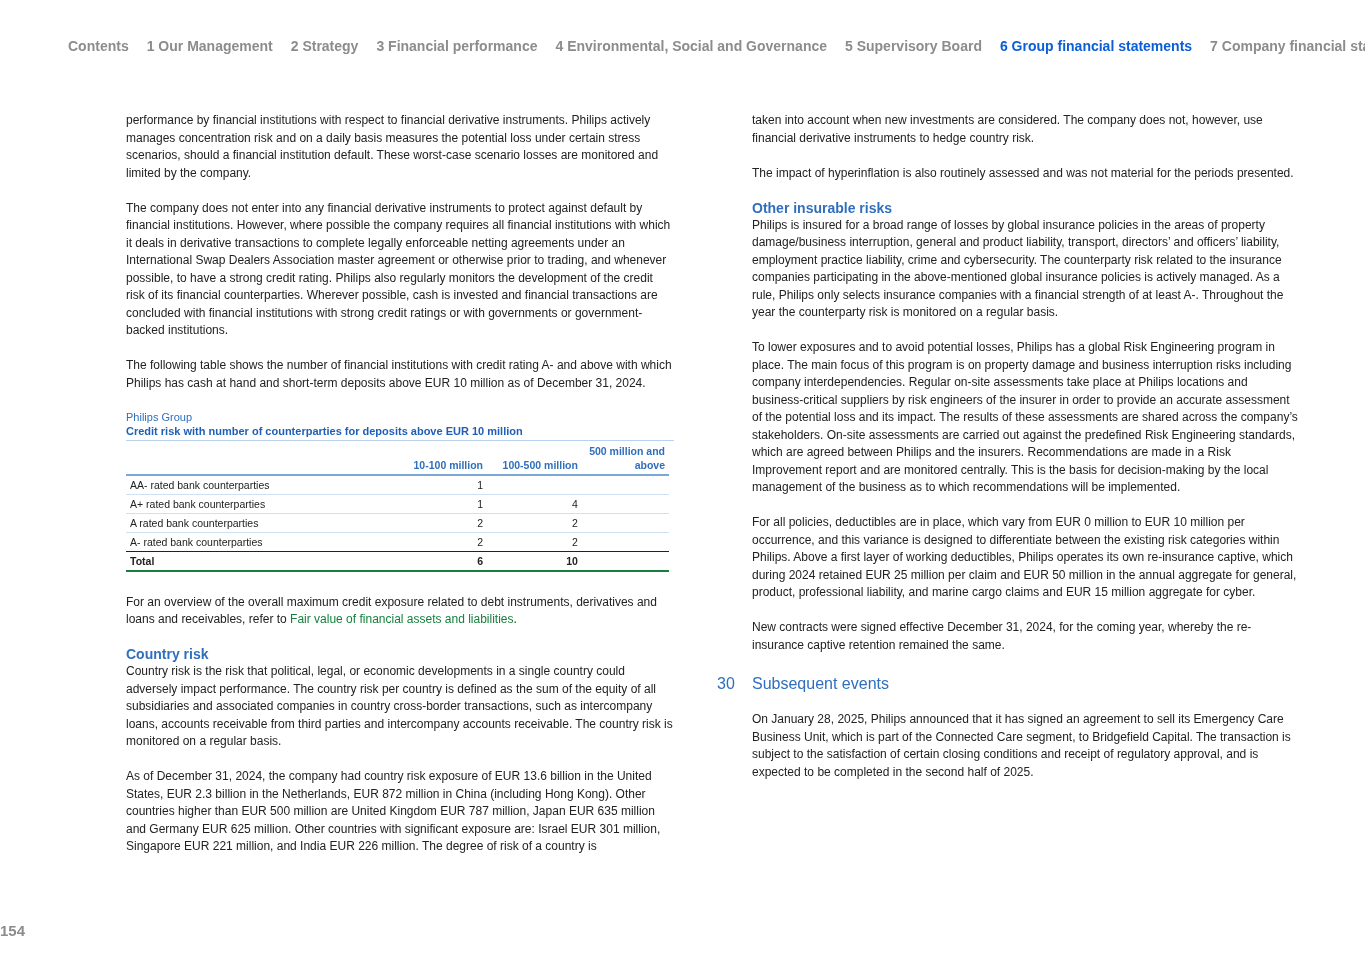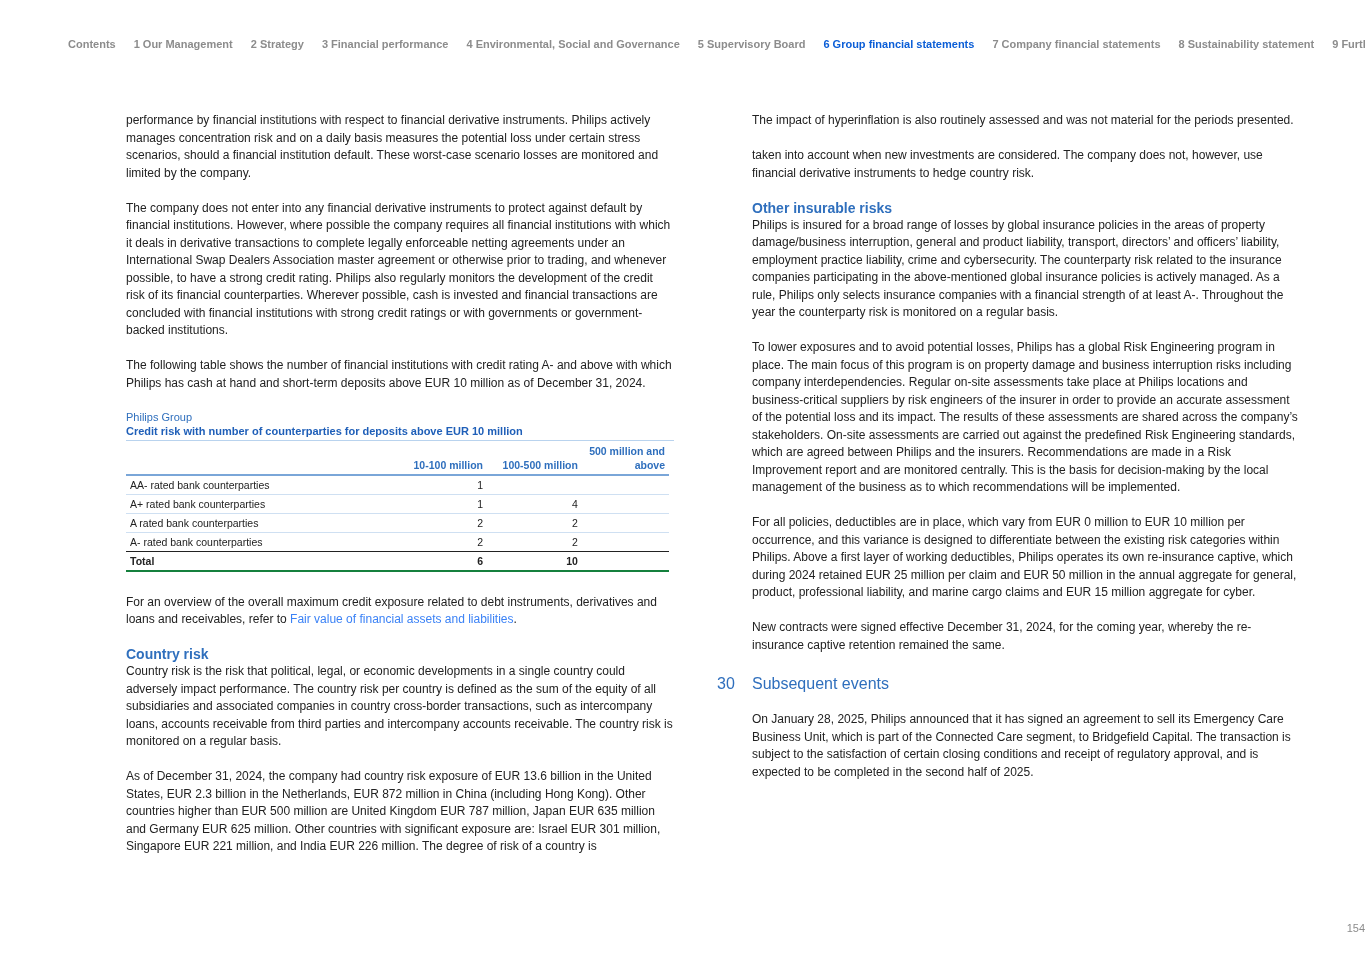--- a/index.html
+++ b/index.html
@@ -3,44 +3,44 @@
 <meta charset="utf-8">
 <style>
   html, body { margin: 0; padding: 0; }
   body {
     width: 1365px; height: 964px; position: relative; overflow: hidden;
     background: #ffffff; color: #1a1a1a;
     font-family: "Liberation Sans", "DejaVu Sans", sans-serif;
   }
   .topnav {
     position: absolute; top: 38px; left: 68px; right: 0;
-    display: flex; gap: 0; font-size: 11px; font-weight: bold; color: #8c8c8c;
+    display: flex; gap: 0; font-size: 14px; font-weight: bold; color: #8c8c8c;
     white-space: nowrap;
   }
   .topnav .nav-item { margin-right: 18px; cursor: pointer; }
   .topnav .nav-item.active { color: #0b5ed7; }
   .col { position: absolute; top: 112px; font-size: 12px; line-height: 17.5px; color: #222; }
   .col-left { left: 126px; width: 548px; }
   .col-right { left: 752px; width: 548px; }
   p { margin: 0 0 17.5px 0; }
   .subhead { color: #2f6fbd; font-size: 14px; line-height: 17px; margin: 0; }
-  .link { color: #3b82f6; cursor: pointer; margin-top: 16px; }
+  .link { color: #15803d; cursor: pointer; margin-top: 16px; }
   .tbl-wrap { margin-top: 10px; margin-bottom: 22px; }
   .tbl-org { color: #2f6fbd; font-size: 11px; line-height: 14px; }
   .tbl-title { color: #1f5fb8; font-size: 11px; font-weight: bold; line-height: 14px; padding-bottom: 2px; border-bottom: 1px solid #b9d3ee; }
   table { width: 543px; border-collapse: collapse; font-size: 10.5px; }
   th { color: #2f6fbd; font-weight: bold; text-align: right; vertical-align: bottom; padding: 3px 4px 2px 4px; line-height: 14px; border-bottom: 2px solid #7aa6d8; }
   th.first { text-align: left; }
   td { padding: 2px 4px; height: 14px; line-height: 14px; border-bottom: 1px solid #cfe0f2; text-align: right; }
   td.label { text-align: left; }
   tr.total td { font-weight: bold; border-top: 1px solid #222; border-bottom: 2px solid #15803d; }
   tr.before-total td { border-bottom: 1px solid #222; }
   .section-head { position: relative; margin: 20px 0 18px 0; color: #2f6fbd; font-size: 16px; line-height: 19px; }
   .section-num { position: absolute; left: -35px; }
-  .pagenum { position: absolute; top: 922px; left: 0; width: 1365px; text-align: right; font-size: 11px; color: #8c8c8c; }
+  .pagenum { position: absolute; top: 922px; left: 0; width: 1365px; text-align: left; font-size: 15px; color: #8c8c8c; font-weight: bold; }
 </style>
 </head>
 <body>
 
 <nav class="topnav">
   <span class="nav-item">Contents</span>
   <span class="nav-item">1 Our Management</span>
   <span class="nav-item">2 Strategy</span>
   <span class="nav-item">3 Financial performance</span>
   <span class="nav-item">4 Environmental, Social and Governance</span>
@@ -104,22 +104,22 @@
   </div>
 
   <p><span>For an overview of the overall maximum credit exposure related to debt instruments, derivatives and loans and receivables, refer to </span><span class="link">Fair value of financial assets and liabilities</span><span>.</span></p>
 
   <h3 class="subhead">Country risk</h3>
   <p>Country risk is the risk that political, legal, or economic developments in a single country could adversely impact performance. The country risk per country is defined as the sum of the equity of all subsidiaries and associated companies in country cross-border transactions, such as intercompany loans, accounts receivable from third parties and intercompany accounts receivable. The country risk is monitored on a regular basis.</p>
   <p>As of December 31, 2024, the company had country risk exposure of EUR 13.6 billion in the United States, EUR 2.3 billion in the Netherlands, EUR 872 million in China (including Hong Kong). Other countries higher than EUR 500 million are United Kingdom EUR 787 million, Japan EUR 635 million and Germany EUR 625 million. Other countries with significant exposure are: Israel EUR 301 million, Singapore EUR 221 million, and India EUR 226 million. The degree of risk of a country is</p>
 </div>
 
 <div class="col col-right">
+  <p>taken into account when new investments are considered. The company does not, however, use financial derivative instruments to hedge country risk.</p>
   <p>The impact of hyperinflation is also routinely assessed and was not material for the periods presented.</p>
-  <p>taken into account when new investments are considered. The company does not, however, use financial derivative instruments to hedge country risk.</p>
   <h3 class="subhead">Other insurable risks</h3>
   <p>Philips is insured for a broad range of losses by global insurance policies in the areas of property damage/business interruption, general and product liability, transport, directors’ and officers’ liability, employment practice liability, crime and cybersecurity. The counterparty risk related to the insurance companies participating in the above-mentioned global insurance policies is actively managed. As a rule, Philips only selects insurance companies with a financial strength of at least A-. Throughout the year the counterparty risk is monitored on a regular basis.</p>
   <p>To lower exposures and to avoid potential losses, Philips has a global Risk Engineering program in place. The main focus of this program is on property damage and business interruption risks including company interdependencies. Regular on-site assessments take place at Philips locations and business-critical suppliers by risk engineers of the insurer in order to provide an accurate assessment of the potential loss and its impact. The results of these assessments are shared across the company’s stakeholders. On-site assessments are carried out against the predefined Risk Engineering standards, which are agreed between Philips and the insurers. Recommendations are made in a Risk Improvement report and are monitored centrally. This is the basis for decision-making by the local management of the business as to which recommendations will be implemented.</p>
   <p>For all policies, deductibles are in place, which vary from EUR 0 million to EUR 10 million per occurrence, and this variance is designed to differentiate between the existing risk categories within Philips. Above a first layer of working deductibles, Philips operates its own re-insurance captive, which during 2024 retained EUR 25 million per claim and EUR 50 million in the annual aggregate for general, product, professional liability, and marine cargo claims and EUR 15 million aggregate for cyber.</p>
   <p style="margin-bottom:0">New contracts were signed effective December 31, 2024, for the coming year, whereby the re-insurance captive retention remained the same.</p>
   <div class="section-head">
     <span class="section-num">30</span>
     <span>Subsequent events</span>
   </div>
   <p>On January 28, 2025, Philips announced that it has signed an agreement to sell its Emergency Care Business Unit, which is part of the Connected Care segment, to Bridgefield Capital. The transaction is subject to the satisfaction of certain closing conditions and receipt of regulatory approval, and is expected to be completed in the second half of 2025.</p>

